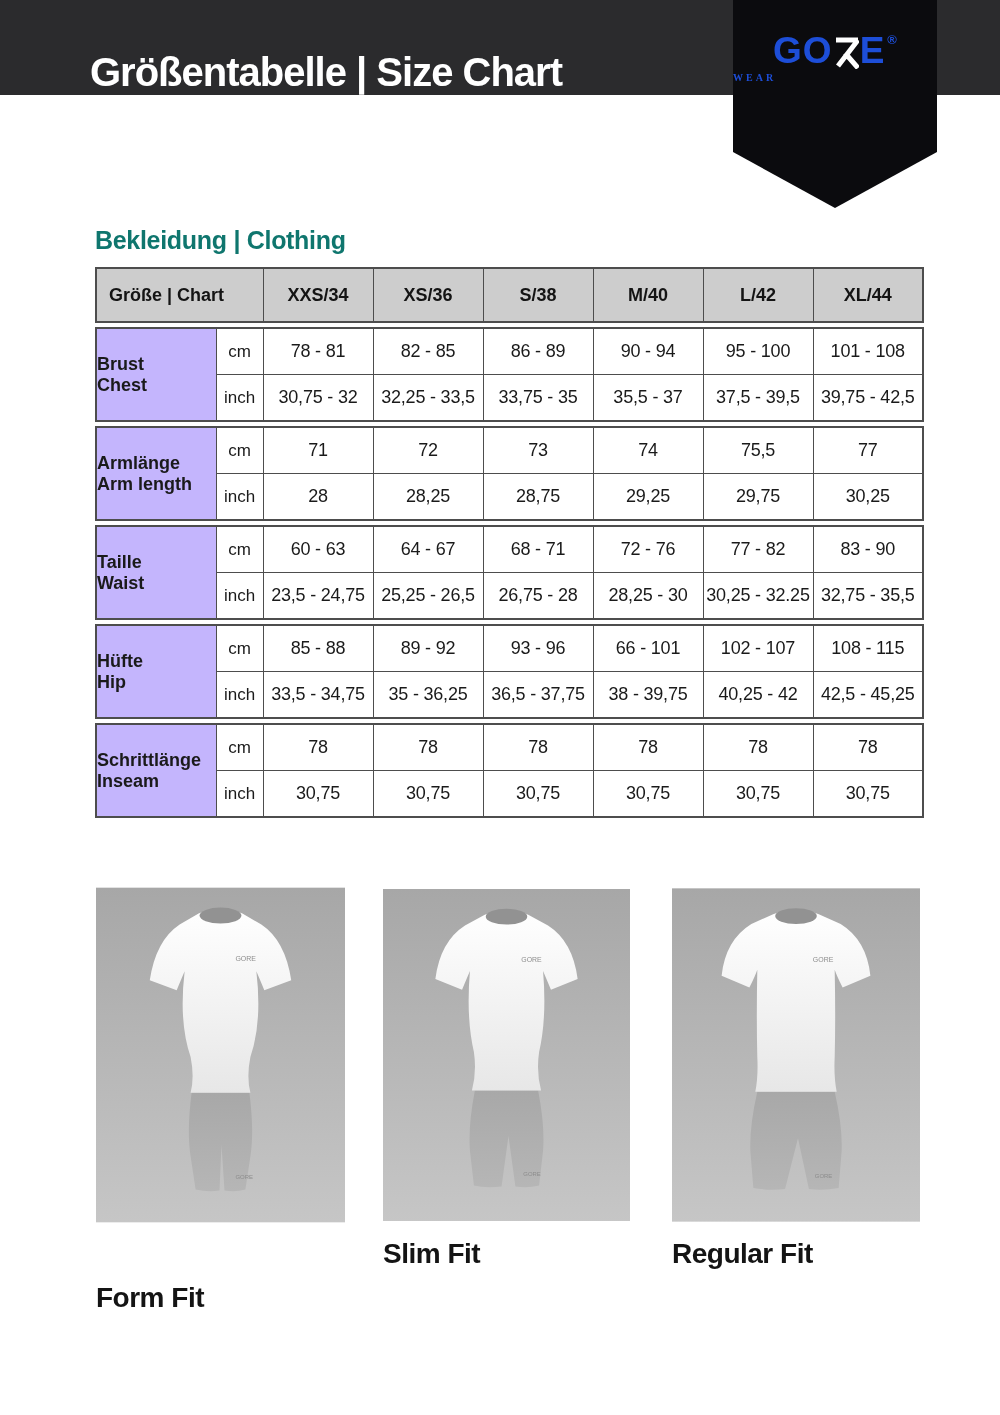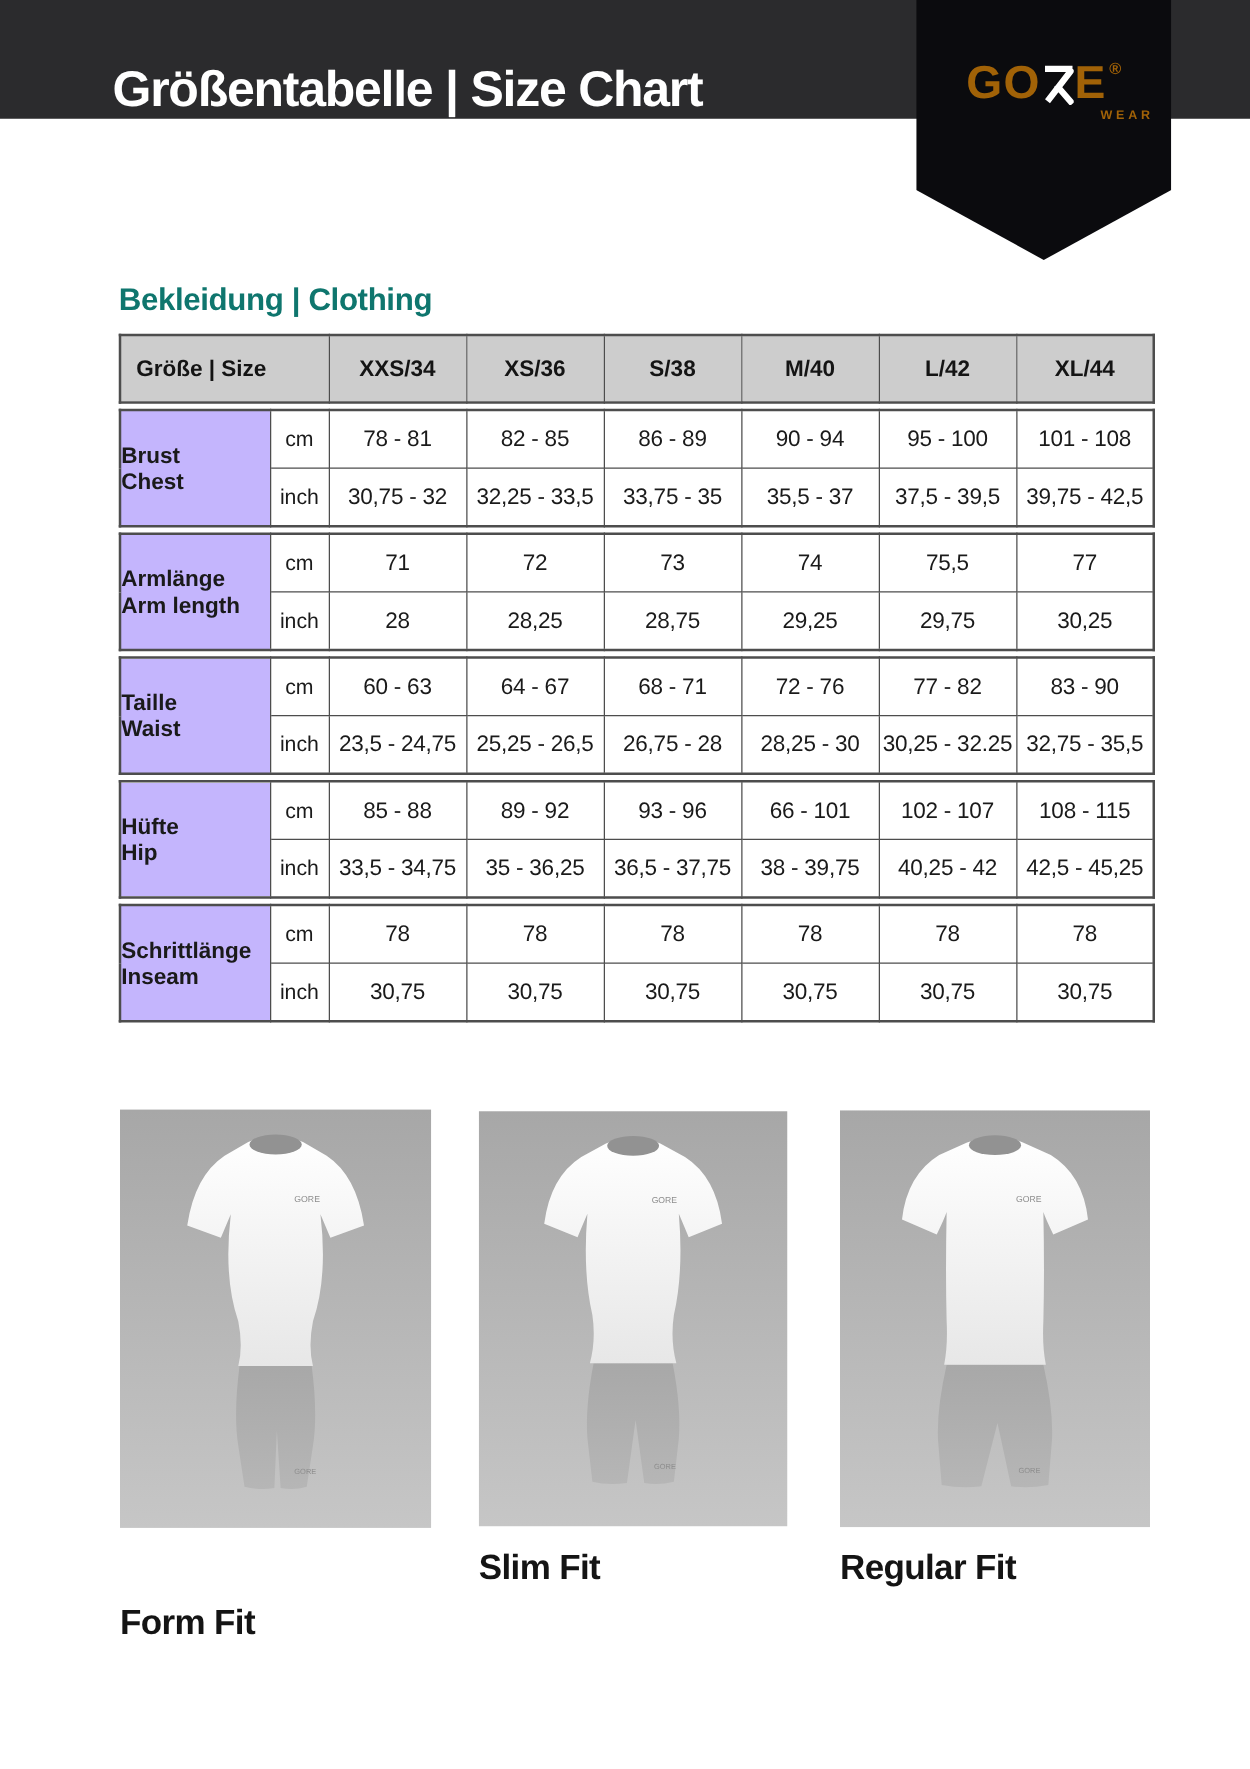--- a/index.html
+++ b/index.html
@@ -12,26 +12,26 @@
   .doc-title{
     position:absolute;left:90px;top:50px;margin:0;color:#ffffff;
     font-size:40px;font-weight:bold;letter-spacing:-1px;white-space:nowrap;line-height:44px;
   }
   .doc-subtitle{
     position:absolute;left:116px;top:106px;margin:0;color:#1f1f21;
     font-size:40px;font-weight:bold;letter-spacing:-1px;white-space:nowrap;line-height:44px;
   }
   .pennant{position:absolute;left:733px;top:0;width:204px;height:212px;}
   .pennant svg.shape{position:absolute;left:0;top:0;}
-  .brand{position:absolute;left:0;top:46px;width:204px;text-align:center;color:#a16207;}
+  .brand{position:absolute;left:0;top:31px;width:204px;text-align:center;color:#1d4ed8;}
   .brand-row{display:inline-flex;align-items:flex-start;line-height:40px;}
   .brand-txt{font-size:37px;font-weight:bold;letter-spacing:1px;}
   .brand-r{margin:6px 1px 0 2px;}
   .brand-reg{font-size:13px;font-weight:bold;margin-top:2px;margin-left:2px;line-height:14px;}
-  .brand-sub{text-align:right;font-size:10px;font-weight:bold;letter-spacing:3px;margin-top:1px;padding-right:14px;}
+  .brand-sub{text-align:left;font-size:10px;font-weight:bold;letter-spacing:3px;margin-top:1px;padding-right:14px;font-family:Liberation Serif, serif;}
   
   .section-heading{
     position:absolute;left:95px;top:226px;margin:0;font-size:25px;font-weight:bold;
     letter-spacing:-0.3px;color:#0f766e;
   }
   
   .tablewrap{position:absolute;left:95px;top:267px;width:829px;}
   table.sz{border-collapse:collapse;table-layout:fixed;width:829px;}
   table.sz td,table.sz th{border:1px solid #4d4d4d;padding:0;overflow:hidden;}
   table.sz{border:2px solid #4d4d4d;}
@@ -84,21 +84,21 @@
           <col style="width:47px">
           <col style="width:110px">
           <col style="width:110px">
           <col style="width:110px">
           <col style="width:110px">
           <col style="width:110px">
           <col style="width:110px">
         </colgroup>
       <tbody>
           <tr>
-        <th class="corner" colspan="2">Größe | Size</th>
+        <th class="corner" colspan="2">Größe | Chart</th>
         <th>XXS/34</th>
         <th>XS/36</th>
         <th>S/38</th>
         <th>M/40</th>
         <th>L/42</th>
         <th>XL/44</th>
       </tr>
     </tbody>
       </table>
 

